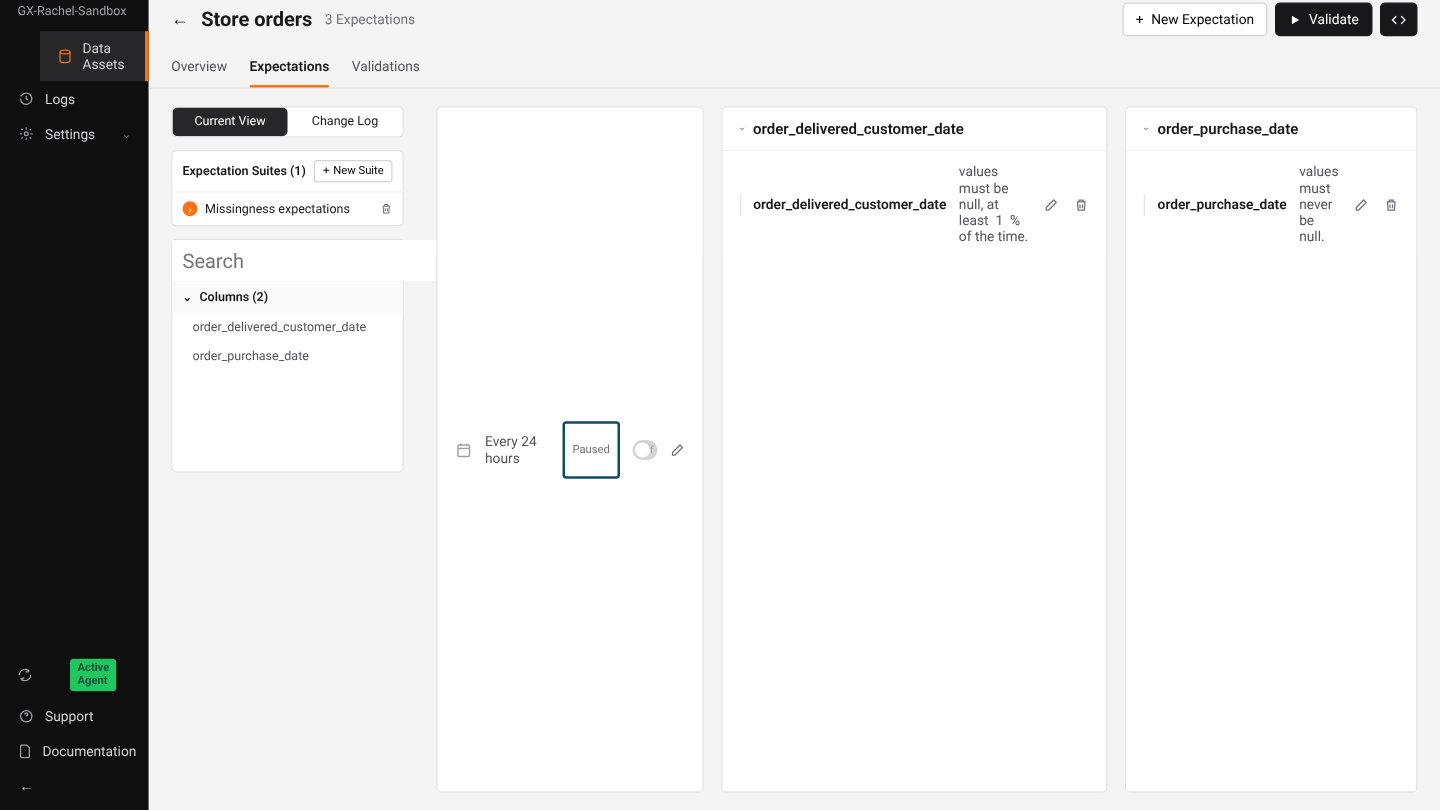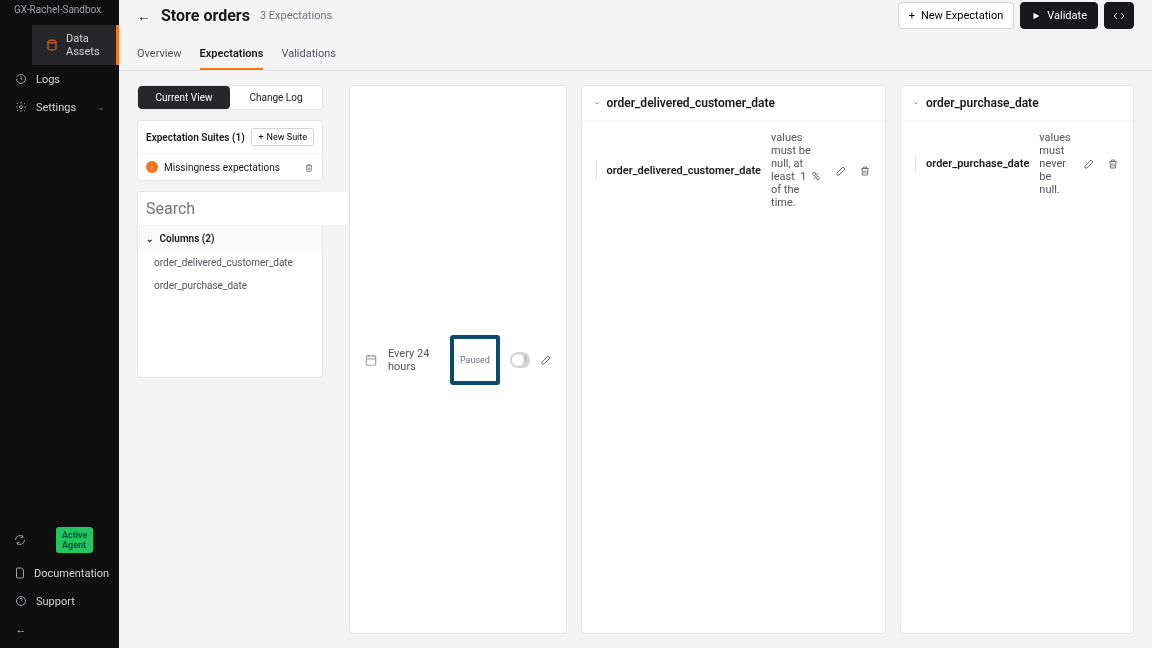--- a/index.html
+++ b/index.html
@@ -49,21 +49,21 @@
 .search-input { flex: 1; border: none; padding: 7px 8px; font-size: 16px; outline: none; border-right: 1px solid #e4e4e7; }
 .search-btn { padding: 6px 8px; background: #fafafa; border: none; cursor: pointer; color: #71717a; }
 .col-header { display: flex; align-items: center; gap: 6px; padding: 7px 8px; font-size: 10px; font-weight: 600; background: #fafafa; }
 .col-item { padding: 6px 8px 6px 16px; font-size: 10px; color: #52525b; cursor: pointer; }
 .panel-main { flex: 1; display: flex; flex-direction: row; gap: 14px; }
 .card { background: #fff; border: 1px solid #e4e4e7; border-radius: 4px; }
 .schedule-row { display: flex; align-items: center; gap: 10px; padding: 10px 14px; }
 .schedule-row .cal-icon { color: #a1a1aa; }
 .schedule-text { font-size: 11px; color: #52525b; }
 .schedule-spacer { flex: 1; }
-.badge-paused { font-size: 9px; color: #71717a; border: 4px solid #0c4a6e; border-radius: 3px; padding: 16px 6px; }
+.badge-paused { font-size: 9px; color: #71717a; border: 2px solid #0c4a6e; border-radius: 3px; padding: 16px 6px; }
 .toggle { width: 34px; height: 16px; background: #d4d4d8; border-radius: 10px; position: relative; cursor: pointer; }
 .toggle::after { content: ""; width: 12px; height: 12px; background: #fff; border-radius: 50%; position: absolute; left: 2px; top: 2px; }
 .toggle-label { font-size: 8px; color: #a1a1aa; position: absolute; right: 3px; top: 3px; }
 .edit-icon { color: #71717a; cursor: pointer; }
 .group-header { display: flex; align-items: center; gap: 8px; padding: 10px 14px; border-bottom: 1px solid #f4f4f5; }
 .chev { font-size: 9px; color: #71717a; transform: rotate(90deg); display: inline-block; }
 .group-title { font-size: 12px; font-weight: 600; }
 .exp-row { display: flex; align-items: center; gap: 10px; padding: 10px 14px; font-size: 11px; }
 .exp-bar { width: 3px; height: 18px; background: #e4e4e7; border-radius: 2px; }
 .exp-col { font-weight: 600; }
@@ -111,33 +111,33 @@
     <span class="side-icon">
         <svg width="12" height="12" viewBox="0 0 24 24">
           <path d="M21 12a9 9 0 0 1-16 5.6M3 12a9 9 0 0 1 16-5.6M17 3v4h-4M7 21v-4h4" fill="none" stroke="#a1a1aa" stroke-width="2"></path>
         </svg>
       </span>
     <span class="side-badge">Active Agent</span>
   </div>
   <div class="side-item">
     <span class="side-icon">
         <svg width="12" height="12" viewBox="0 0 24 24">
-          <path d="M7 2h8l4 4v14a2 2 0 0 1-2 2H7a2 2 0 0 1-2-2V4a2 2 0 0 1 2-2z" fill="none" stroke="#a1a1aa" stroke-width="2"></path>
-        </svg>
-      </span>
-    <span>Documentation</span>
-  </div>
-  <div class="side-item">
-    <span class="side-icon">
-        <svg width="12" height="12" viewBox="0 0 24 24">
           <circle cx="12" cy="12" r="9" fill="none" stroke="#a1a1aa" stroke-width="2"></circle>
           <path d="M9.5 9a2.5 2.5 0 0 1 5 0c0 1.5-2.5 2-2.5 3.5M12 17h.01" stroke="#a1a1aa" stroke-width="2" fill="none"></path>
         </svg>
       </span>
     <span>Support</span>
+  </div>
+  <div class="side-item">
+    <span class="side-icon">
+        <svg width="12" height="12" viewBox="0 0 24 24">
+          <path d="M7 2h8l4 4v14a2 2 0 0 1-2 2H7a2 2 0 0 1-2-2V4a2 2 0 0 1 2-2z" fill="none" stroke="#a1a1aa" stroke-width="2"></path>
+        </svg>
+      </span>
+    <span>Documentation</span>
   </div>
   <div class="side-item" style="padding-bottom:12px">
     <span class="side-icon">←</span>
   </div>
 </div>
 
 <div class="main">
 
   <div class="title-row">
     <span class="back-arrow">←</span>

